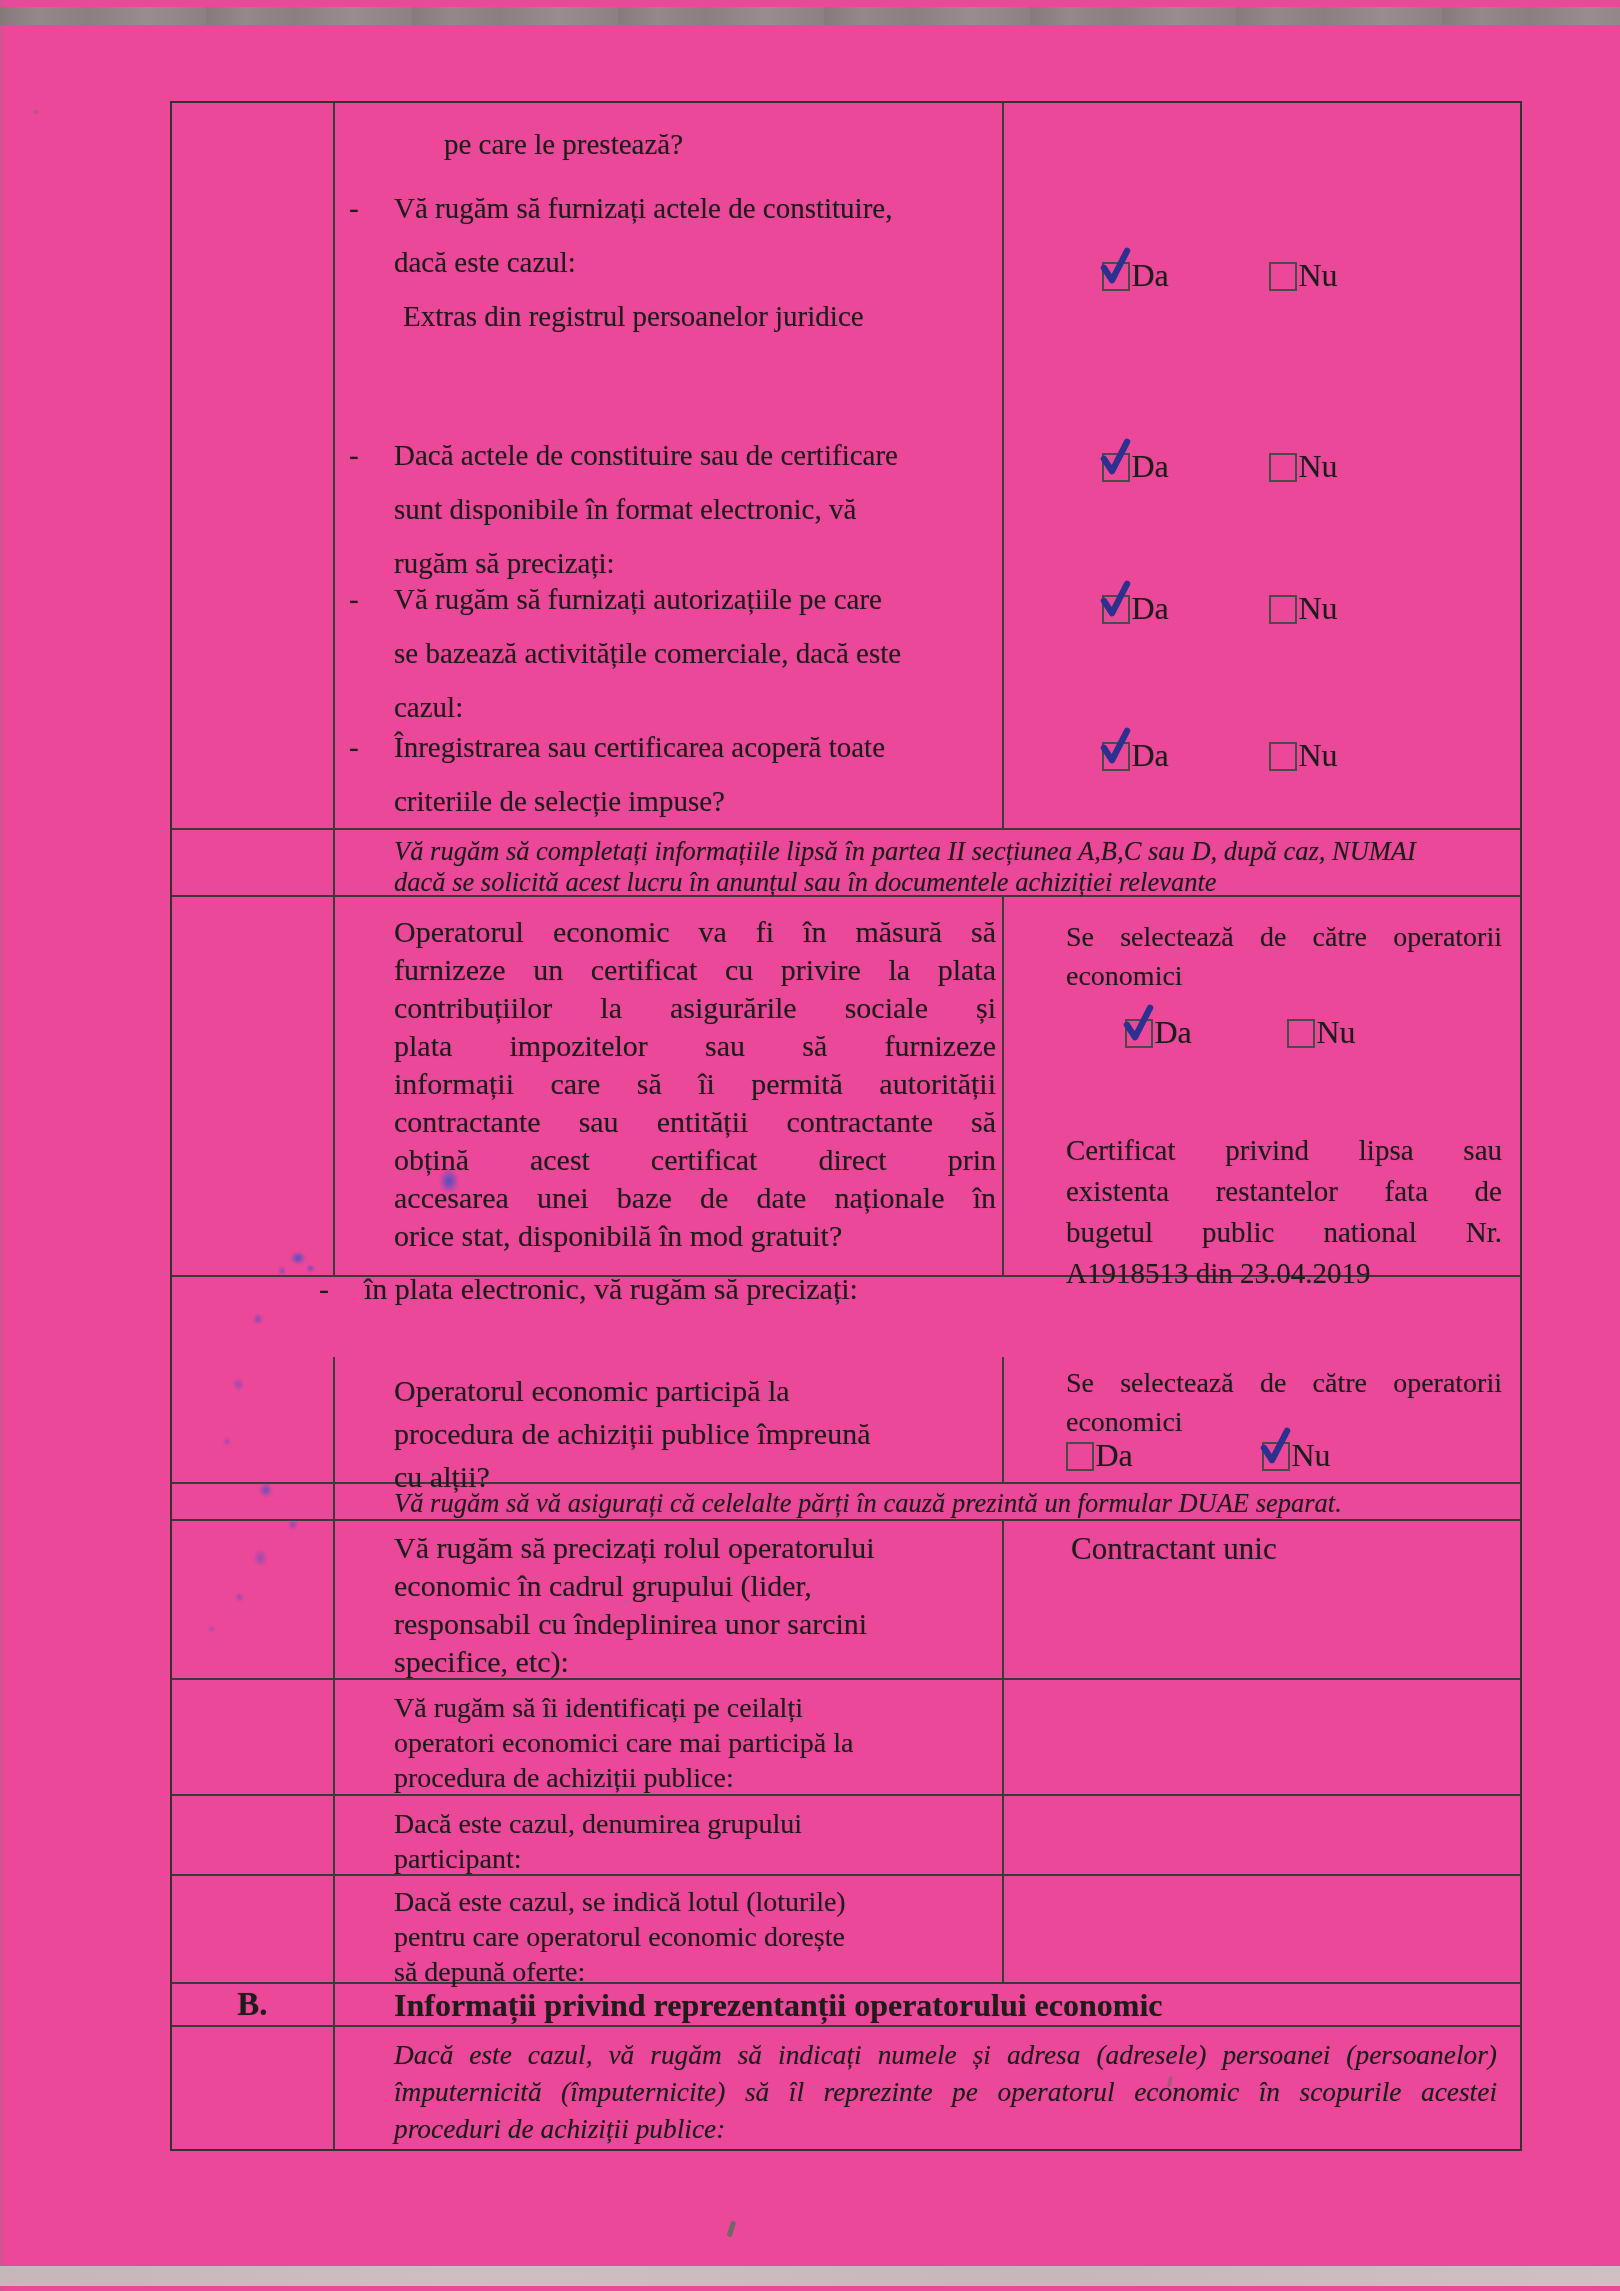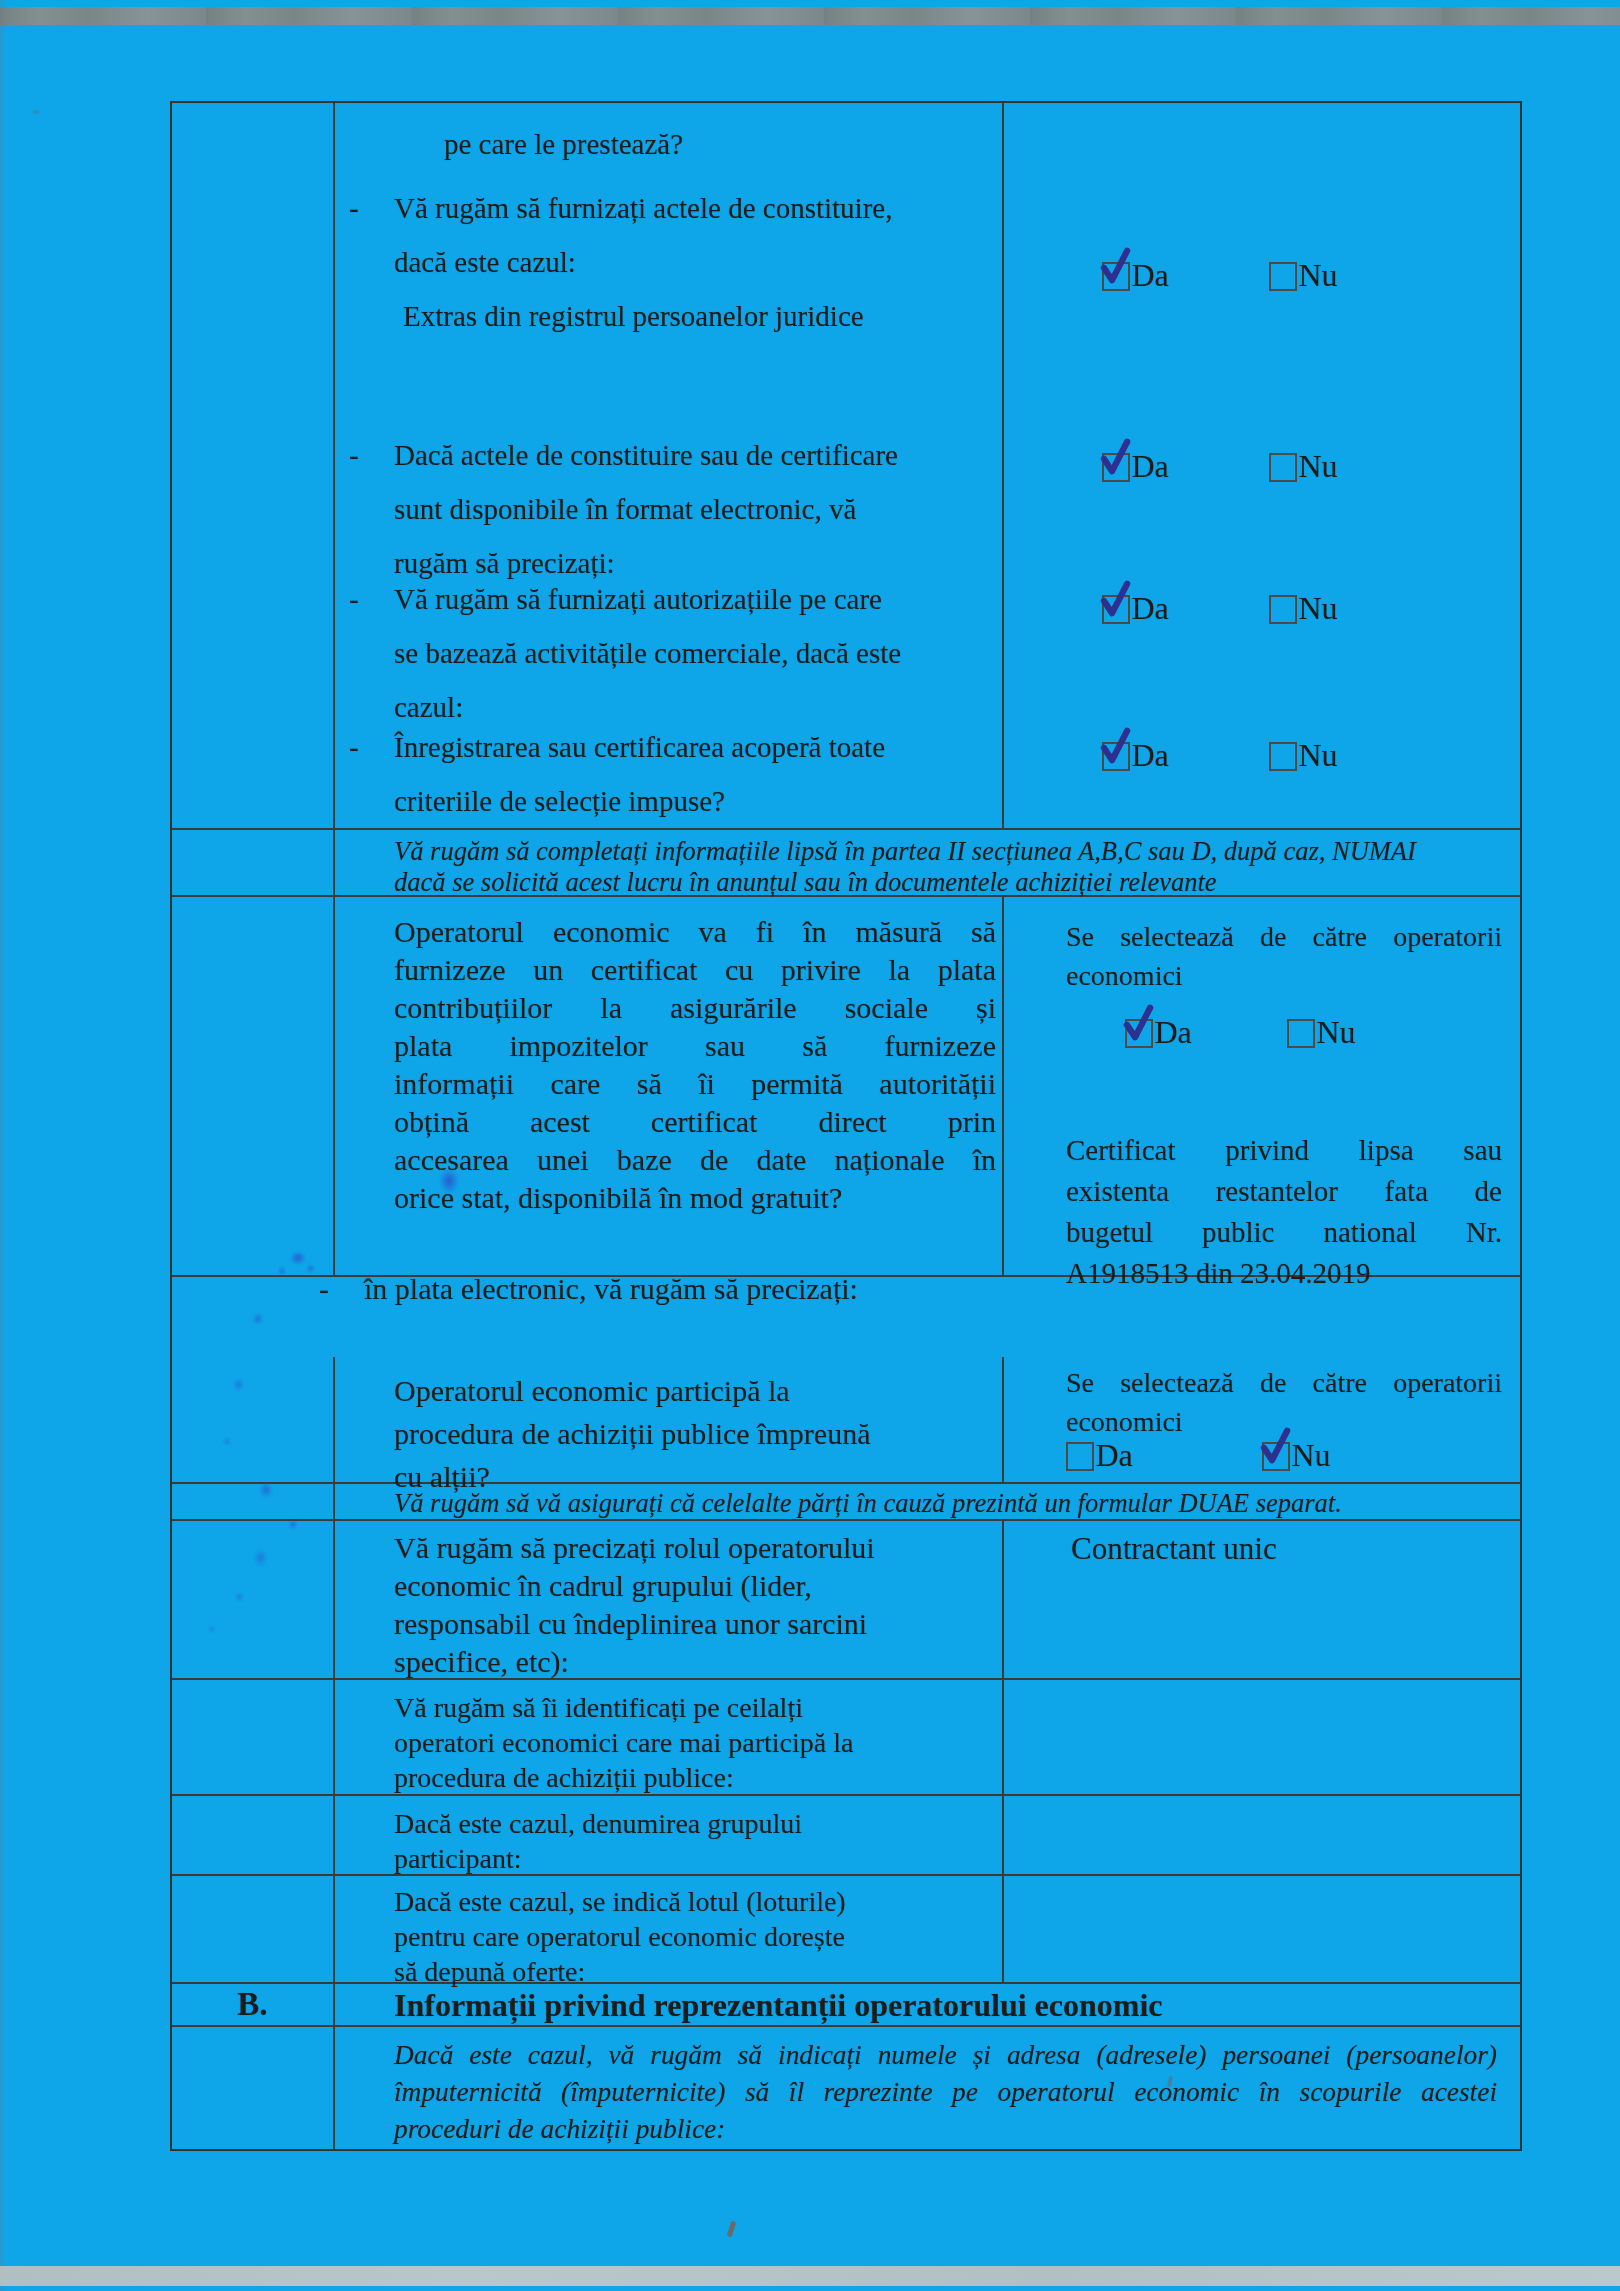--- a/index.html
+++ b/index.html
@@ -1,18 +1,18 @@
 <!DOCTYPE html>
 <html><head>
 <meta charset="utf-8">
 <style>
   html,body{margin:0;padding:0;background:#e8e8e6;}
   .page{
     position:relative;width:1620px;height:2292px;margin:0 auto;
-    background:#0ea5e9;overflow:hidden;
+    background:#ec4899;overflow:hidden;
     font-family:"Liberation Serif","DejaVu Serif",serif;
     color:#1c1c1a;
   }
   
   .band-top{
     position:absolute;left:0;top:6.9px;width:100%;height:18.6px;
     background:repeating-linear-gradient(90deg,
       #7e7e7a 0px,#8d8d89 39px,#83837f 88px,#929290 147px,#858583 206px);
     opacity:.92;
   }
@@ -192,20 +192,21 @@
     <div class="row" style="top:794px;height:380px;">
       <div class="c1div"></div>
       <div class="c23div"></div>
 
       <div class="blk t-cq just" style="left:222px;top:15.7px;">
           <span class="ln">Operatorul economic va fi în măsură să</span>
           <span class="ln">furnizeze un certificat cu privire la plata</span>
           <span class="ln">contribuțiilor la asigurările sociale și</span>
           <span class="ln">plata impozitelor sau să furnizeze</span>
           <span class="ln">informații care să îi permită autorității</span>
+          <span class="ln">contractante sau entității contractante să</span>
           <span class="ln">obțină acest certificat direct prin</span>
           <span class="ln">accesarea unei baze de date naționale în</span>
           <span class="ln">orice stat, disponibilă în mod gratuit?</span>
         </div>
 
       <span class="dash t-cb" style="left:147px;top:370px;">-</span>
       <div class="blk t-cb nw" style="left:192px;top:370px;width:627px;">
           <span class="ln">în plata electronic, vă rugăm să precizați:</span>
         </div>
 

